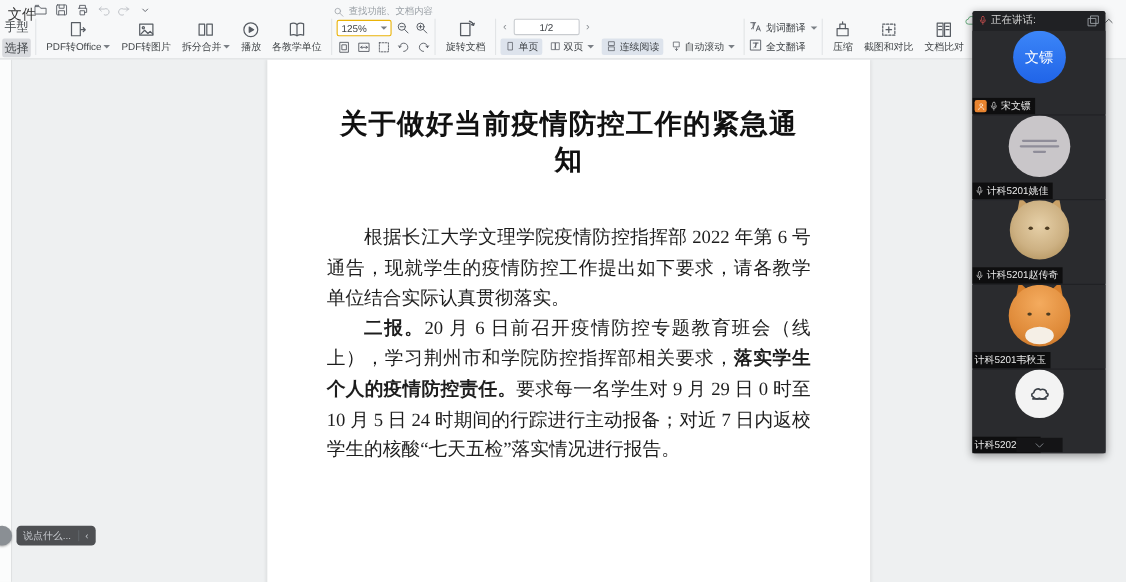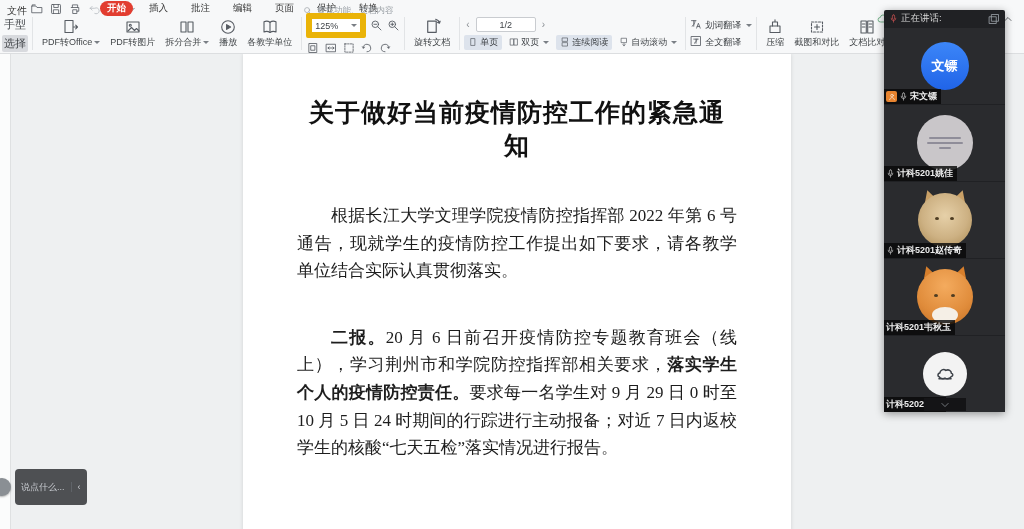--- a/index.html
+++ b/index.html
@@ -1,21 +1,21 @@
 <!DOCTYPE html>
 <html><head>
 <meta charset="utf-8">
 <style>
   html,body{margin:0;padding:0;background:#e9eaeb;}
   #stage{position:relative;width:1024px;height:529px;overflow:hidden;
          font-family:"Liberation Sans","DejaVu Sans",sans-serif;background:#eef0f1;}
   
   #ribbon{position:absolute;left:0;top:0;width:100%;height:53px;background:#f7f8f9;
           border-bottom:1px solid #dcdee0;z-index:5;}
-  .file-menu{position:absolute;left:7px;top:4px;font-size:10px;color:#333;cursor:default;}
+  .file-menu{position:absolute;left:7px;top:4px;font-size:13px;color:#333;cursor:default;}
   #quick-icons{position:absolute;left:30px;top:2px;display:flex;gap:6px;align-items:center;}
   .qicon{width:13px;height:13px;display:flex;align-items:center;justify-content:center;}
   #tabs{position:absolute;left:100px;top:1px;display:flex;gap:9px;align-items:center;height:14px;}
   .tab{font-size:9.5px;color:#333;padding:1px 7px;white-space:nowrap;}
   .tab.active{background:#e23d30;color:#fff;border-radius:8px;font-weight:bold;}
   .searchbox{position:absolute;left:301px;top:4px;display:flex;align-items:center;gap:3px;
              font-size:8.5px;color:#9aa0a6;white-space:nowrap;}
   #titlebar-right{position:absolute;right:10px;top:12px;display:flex;gap:9px;align-items:center;}
   .tr-item{display:flex;align-items:center;gap:2px;font-size:9px;color:#4a4e53;}
   
@@ -24,21 +24,21 @@
   .tool-col{display:flex;flex-direction:column;justify-content:center;gap:2px;width:26px;text-align:center;}
   .tool-col .tbtn{font-size:11px;color:#3f4347;padding:1px 0;border-radius:2px;}
   .tool-col .tbtn.active{background:#d8dade;}
   .bigbtn{display:flex;flex-direction:column;align-items:center;justify-content:center;
           padding:1px 5px;gap:1px;border-radius:3px;}
   .bigbtn .lbl{font-size:9px;color:#424649;white-space:nowrap;display:flex;align-items:center;}
   .caret{width:0;height:0;border-left:3px solid transparent;border-right:3px solid transparent;
          border-top:3px solid #7a7f85;margin-left:2px;display:inline-block;}
   .twocol{display:flex;flex-direction:column;justify-content:center;gap:3px;}
   .zoomrow{display:flex;align-items:center;gap:4px;}
-  .zoombox{width:42px;height:13px;border:6px solid #eab308;background:#fff;border-radius:2px;
+  .zoombox{width:42px;height:13px;border:1px solid #eab308;background:#fff;border-radius:2px;
            font-size:9px;color:#3f4347;display:flex;align-items:center;justify-content:space-between;padding:0 3px;}
   .fitrow{display:flex;align-items:center;gap:5px;}
   .pagenav{display:flex;align-items:center;gap:4px;}
   .pagebox{width:58px;height:13px;border:1px solid #c9ccd0;background:#fff;border-radius:2px;
            font-size:9px;color:#3f4347;display:flex;align-items:center;justify-content:center;}
   .arrowbtn{font-size:10px;color:#8a8f94;line-height:1;padding:0 2px;}
   .viewrow{display:flex;align-items:center;gap:3px;}
   .vbtn{display:flex;align-items:center;gap:2px;font-size:9px;color:#3f4347;
         padding:1px 4px;border-radius:2px;white-space:nowrap;}
   .vbtn.active{background:#dde3ec;}
@@ -47,30 +47,30 @@
   #doc-area{position:absolute;left:0;top:54px;width:100%;height:475px;background:#eef0f1;}
   .left-strip{position:absolute;left:0;top:0;width:10px;height:100%;background:#fbfcfc;
               border-right:1px solid #dfe1e2;}
   .page{position:absolute;left:243px;top:0;width:548px;height:520px;background:#fff;
         box-shadow:0 0 4px rgba(0,0,0,.12);}
   .doc-content{padding:42px 54px 0 54px;}
   .doc-title{font-size:25px;font-weight:bold;color:#111;text-align:center;letter-spacing:1px;
              margin:0 0 40px 0;font-family:"Liberation Sans","DejaVu Sans",sans-serif;}
   .para{font-family:"Liberation Serif","DejaVu Serif",serif;font-size:17px;line-height:27.6px;
         color:#1d1d1d;text-align:justify;margin:0;}
-  .para.indent{text-indent:2em;margin-top:39px;}
+  .para.indent{text-indent:2em;}
   .para .b{font-weight:bold;font-family:"Liberation Sans","DejaVu Sans",sans-serif;}
   
   #meeting-panel{position:absolute;left:884px;top:10px;width:121px;height:402px;background:#202124;
                  box-shadow:0 2px 8px rgba(0,0,0,.4);z-index:10;border-radius:2px;}
   .mp-header{height:17px;display:flex;align-items:center;padding:0 5px;gap:3px;
              font-size:9.5px;color:#d8d8d8;}
   .mp-header .spacer{flex:1;}
   .tile{position:relative;height:76px;background:#2a2b2e;margin-top:1px;
-        display:flex;align-items:center;justify-content:center;overflow:hidden;font-weight:bold;}
+        display:flex;align-items:flex-start;justify-content:center;overflow:hidden;}
   .namebar{position:absolute;left:0;bottom:0;display:flex;align-items:center;gap:2px;
            background:rgba(8,8,8,.82);padding:1px 4px 1px 2px;font-size:9px;color:#ececec;
            white-space:nowrap;max-width:130px;z-index:3;}
   .hostbadge{width:11px;height:11px;background:#e8842f;border-radius:2px;display:flex;
              align-items:center;justify-content:center;flex-shrink:0;}
   .av{border-radius:50%;position:relative;flex-shrink:0;}
   .av-initials{width:48px;height:48px;background:linear-gradient(180deg,#3c86f8,#2064e8);
                color:#fff;font-size:13px;display:flex;align-items:center;justify-content:center;}
   .av-gray{width:56px;height:56px;background:#c9c6c9;display:flex;flex-direction:column;
            align-items:center;justify-content:center;gap:3px;}
@@ -86,21 +86,21 @@
          width:26px;height:16px;background:#f5efe6;border-radius:50%;}
   .eye{position:absolute;top:44%;width:4px;height:3px;background:#4d3c22;border-radius:50%;}
   .av-white{width:44px;height:44px;background:#f3f3f3;display:flex;align-items:center;justify-content:center;}
   .mp-chevron{position:absolute;left:50%;bottom:1px;transform:translateX(-50%);
               width:42px;height:13px;background:#141416;display:flex;align-items:center;
               justify-content:center;z-index:4;}
   
   #chat-bubble{position:absolute;left:0;top:477px;height:20px;display:flex;align-items:center;z-index:8;}
   .cb-avatar{width:18px;height:18px;border-radius:50%;background:#8a8f94;margin-left:-7px;
              box-shadow:0 1px 2px rgba(0,0,0,.3);}
-  .cb-pill{margin-left:4px;height:36px;background:rgba(64,66,69,.92);border-radius:4px;
+  .cb-pill{margin-left:4px;height:18px;background:rgba(64,66,69,.92);border-radius:4px;
            display:flex;align-items:center;padding:0 6px;gap:6px;font-size:9px;color:#c9ccd1;}
   .cb-div{width:1px;height:10px;background:#5f6368;}
 </style>
 </head>
 <body>
 
 <div id="stage">
 
   <div id="ribbon">
     <div class="file-menu">文件</div>
@@ -132,29 +132,20 @@
           <svg viewBox="0 0 16 16" width="12" height="12" fill="none" stroke="#b9bdc2" stroke-width="1.1" stroke-linecap="round" stroke-linejoin="round">
             <path d="M13 7H7a4 4 0 1 0 0 7"></path>
             <path d="M13 7l-2.5-2.5M13 7l-2.5 2.5"></path>
           </svg>
         </span>
         <span class="qicon">
           <svg viewBox="0 0 16 16" width="12" height="12" fill="none" stroke="#575c63" stroke-width="1.1" stroke-linecap="round" stroke-linejoin="round">
             <path d="M5 7l3 3 3-3"></path>
           </svg>
         </span>
-      </div>
-    <div id="tabs">
-        <div class="tab active">开始</div>
-        <div class="tab">插入</div>
-        <div class="tab">批注</div>
-        <div class="tab">编辑</div>
-        <div class="tab">页面</div>
-        <div class="tab">保护</div>
-        <div class="tab">转换</div>
       </div>
     <div class="searchbox">
       <span class="qicon">
           <svg viewBox="0 0 16 16" width="10" height="10" fill="none" stroke="#9aa0a6" stroke-width="1.1" stroke-linecap="round" stroke-linejoin="round">
             <circle cx="6.5" cy="6.5" r="4"></circle>
             <path d="M9.6 9.6L14 14"></path>
           </svg>
         </span>
       <span>查找功能、文档内容</span>
     </div>

